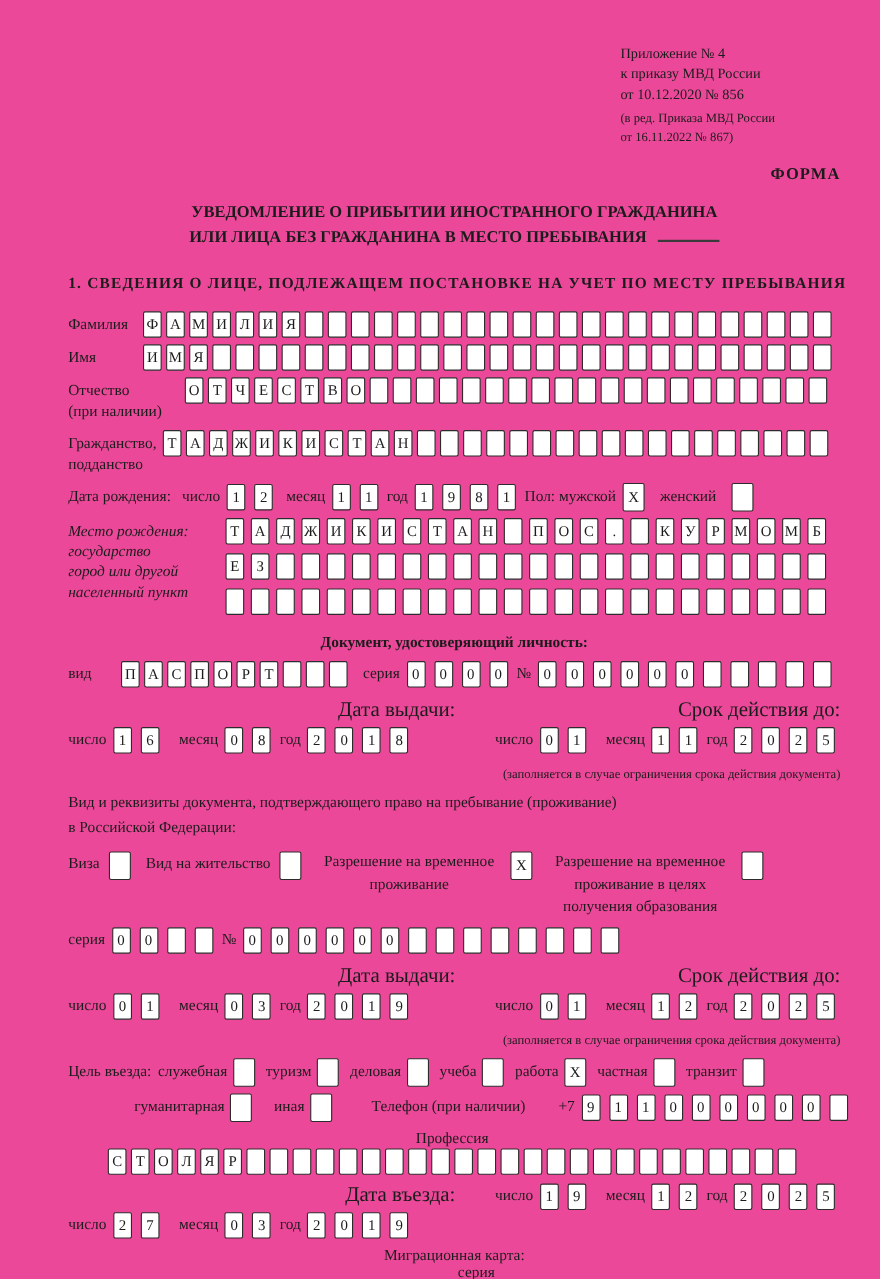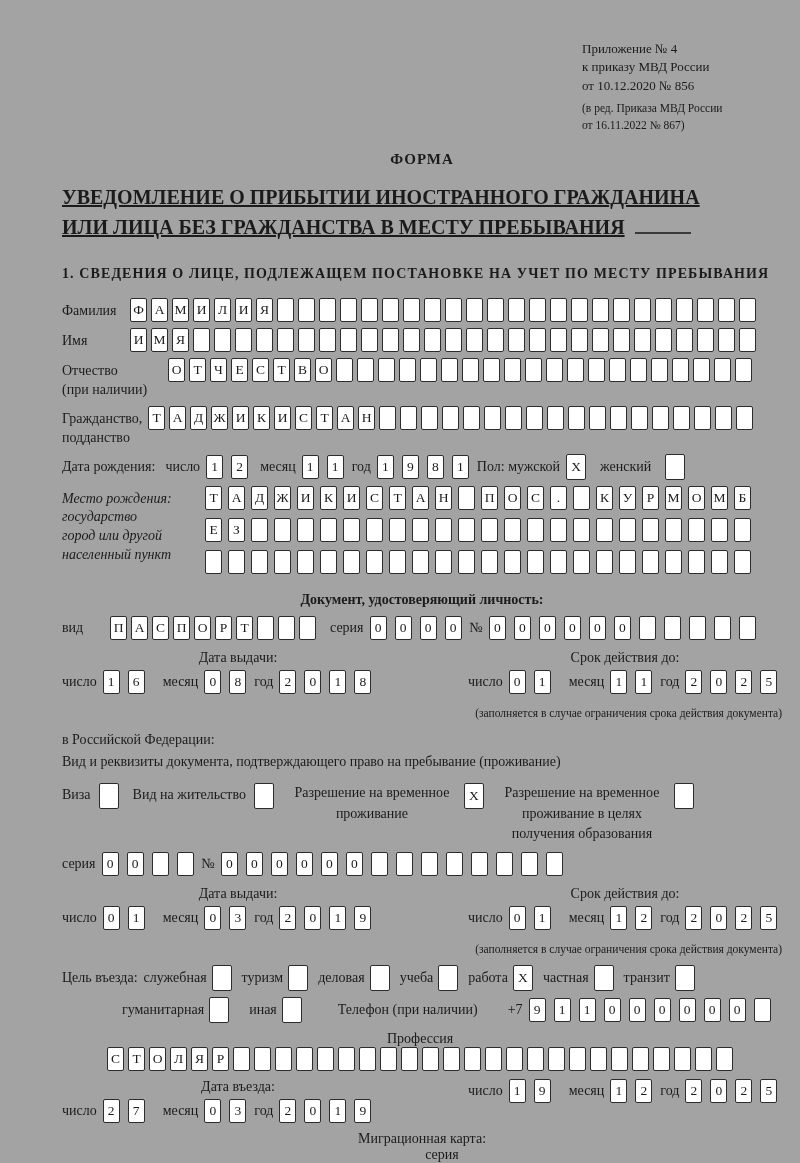--- a/index.html
+++ b/index.html
@@ -1,26 +1,26 @@
 <!DOCTYPE html>
 <html><head>
 <meta charset="utf-8">
 <style>
   * { box-sizing: border-box; }
   html,body { margin:0; padding:0; background:#ffffff; }
   .page {
-    width:800px; height:1163px; background:#a3a3a3; overflow:hidden;
+    width:800px; height:1163px; background:#ec4899; overflow:hidden;
     font-family:"Liberation Serif", serif; color:#1b1b1b;
-    padding:40px 18px 10px 62px; position:relative; font-size:14px;
+    padding:40px 36px 10px 62px; position:relative; font-size:14px;
   }
   .annex { margin-left:auto; width:200px; font-size:13px; line-height:1.42; }
   .annex div { white-space:nowrap; }
   .annex .gap { height:5px; }
-  .forma { text-align:center; font-weight:bold; font-size:15px; letter-spacing:1px; margin-top:18px; }
-  .title { font-weight:bold; font-size:20px; line-height:1.5; margin-top:14px;text-decoration:underline; }
+  .forma { text-align:right; font-weight:bold; font-size:15px; letter-spacing:1px; margin-top:18px; }
+  .title { text-align:center; font-weight:bold; font-size:15px; line-height:1.5; margin-top:14px; }
   .blank { display:inline-block; width:56px; border-bottom:2px solid #3a3a3a; height:13px; margin-left:10px; }
   .sec { font-weight:bold; font-size:14px; letter-spacing:1.1px; margin-top:24px; margin-bottom:16px; white-space:nowrap; }
 
   .frow { display:flex; align-items:flex-start; margin-bottom:6px; }
   .lblcol { flex:none; line-height:1.35; padding-top:4px; }
   .w68 { width:68px; } .w86 { width:86px; } .w106 { width:106px; } .w143 { width:143px;font-style:italic; } .w70 { width:70px; } .w48 { width:48px; } .w120 { width:120px; }
 
   .cells { white-space:nowrap; display:inline-block; }
   .cell {
     display:inline-block; width:17px; height:24px; line-height:21px;
@@ -36,21 +36,21 @@
   .inl { display:flex; align-items:center; flex-wrap:nowrap; }
   .lbl { white-space:nowrap; }
   .ml6 { margin-left:6px; } .ml10 { margin-left:10px; } .ml14 { margin-left:14px; } .ml4 { margin-left:4px; }
 
   .center-b { text-align:center; font-weight:bold; font-size:14px; margin:10px 0 8px 0; }
 
   .datecols { display:flex; margin-top:10px; }
   .dcol { flex:none; }
   .dcol-l { width:352px; }
   .dcol-r { width:314px; margin-left:auto; }
-  .dhead { text-align:center; font-size:14px; margin-bottom:4px; white-space:nowrap; }
+  .dhead { text-align:right; font-size:19px; margin-bottom:4px; white-space:nowrap; }
   .dline { display:flex; align-items:center; white-space:nowrap; }
   .note { text-align:right; font-size:11.5px; margin-top:13px; }
 
   .opts { align-items:flex-start; margin-top:10px; }
   .opt { display:flex; align-items:flex-start; margin-right:14px; }
   .opt .olabel { padding-top:4px; margin-right:8px; }
   .olabel.wrap { display:inline-block; width:168px; text-align:center; line-height:1.45; padding-top:0; }
 
   .popt { display:flex; align-items:center; margin-right:10px; }
   .popt .olabel { margin-right:5px; white-space:nowrap; }
@@ -68,21 +68,21 @@
     <div class="gap"></div>
     <div class="note2">(в ред. Приказа МВД России</div>
     <div class="note2">от 16.11.2022 № 867)</div>
   </div>
 
   <div class="forma">ФОРМА</div>
 
   <div class="title">
     <div>УВЕДОМЛЕНИЕ О ПРИБЫТИИ ИНОСТРАННОГО ГРАЖДАНИНА</div>
     <div>
-      <span>ИЛИ ЛИЦА БЕЗ ГРАЖДАНСТВА В МЕСТУ ПРЕБЫВАНИЯ</span><span class="blank"></span>
+      <span>ИЛИ ЛИЦА БЕЗ ГРАЖДАНИНА В МЕСТО ПРЕБЫВАНИЯ</span><span class="blank"></span>
     </div>
   </div>
 
   <div class="sec">1. СВЕДЕНИЯ О ЛИЦЕ, ПОДЛЕЖАЩЕМ ПОСТАНОВКЕ НА УЧЕТ ПО МЕСТУ ПРЕБЫВАНИЯ</div>
 
   <div class="frow">
     <div class="lblcol w68">Фамилия</div>
     <span class="cells"><span class="cell">Ф</span><span class="cell">А</span><span class="cell">М</span><span class="cell">И</span><span class="cell">Л</span><span class="cell">И</span><span class="cell">Я</span><span class="cell"></span><span class="cell"></span><span class="cell"></span><span class="cell"></span><span class="cell"></span><span class="cell"></span><span class="cell"></span><span class="cell"></span><span class="cell"></span><span class="cell"></span><span class="cell"></span><span class="cell"></span><span class="cell"></span><span class="cell"></span><span class="cell"></span><span class="cell"></span><span class="cell"></span><span class="cell"></span><span class="cell"></span><span class="cell"></span><span class="cell"></span><span class="cell"></span><span class="cell"></span></span>
   </div>
 
@@ -166,22 +166,22 @@
         <span class="lbl ml10">месяц</span>
         <span class="cells sp ml6"><span class="cell">1</span><span class="cell">1</span></span>
         <span class="lbl">год</span>
         <span class="cells sp ml6"><span class="cell">2</span><span class="cell">0</span><span class="cell">2</span><span class="cell">5</span></span>
       </div>
       <div class="note">(заполняется в случае ограничения срока действия документа)</div>
     </div>
   </div>
 
   <div style="margin-top:10px; line-height:1.6;">
+    <div>Вид и реквизиты документа, подтверждающего право на пребывание (проживание)</div>
     <div>в Российской Федерации:</div>
-    <div>Вид и реквизиты документа, подтверждающего право на пребывание (проживание)</div>
   </div>
 
   <div class="frow opts">
     <span class="opt">
       <span class="olabel">Виза</span>
       <span class="cells cbox"><span class="cell"></span></span>
     </span>
     <span class="opt">
       <span class="olabel">Вид на жительство</span>
       <span class="cells cbox"><span class="cell"></span></span>

